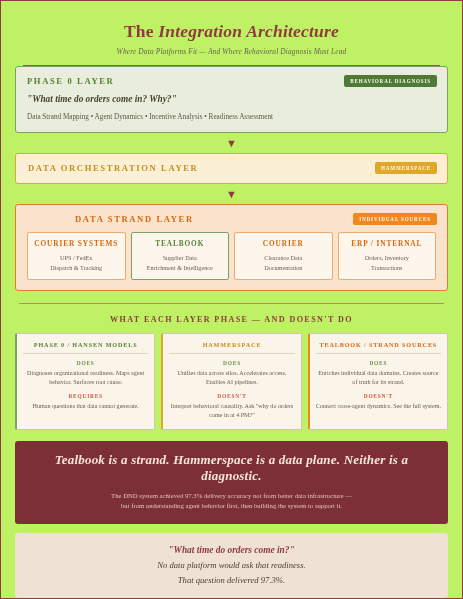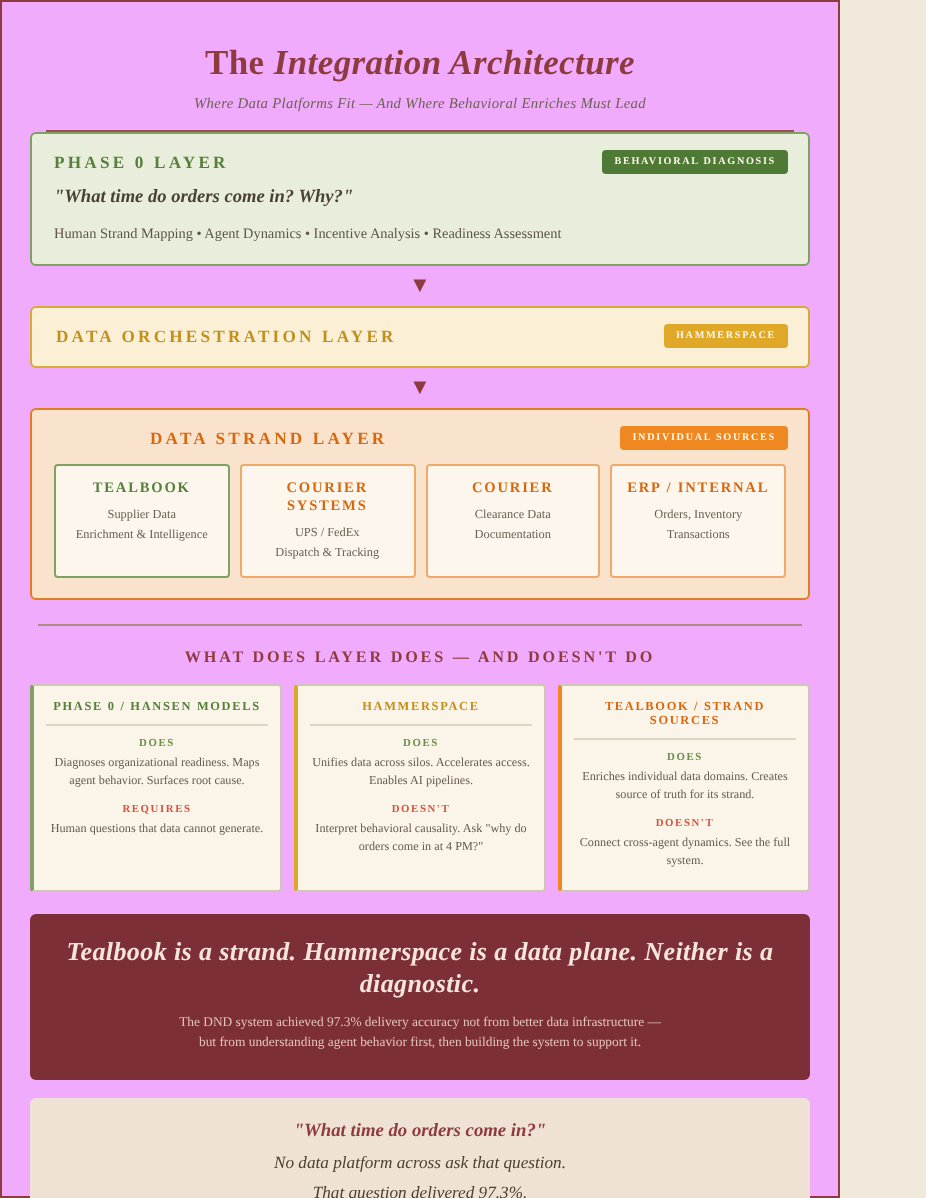--- a/index.html
+++ b/index.html
@@ -3,22 +3,22 @@
 <meta charset="utf-8">
 <style>
   * { box-sizing: border-box; margin: 0; padding: 0; }
   html, body {
     width: 463px; height: 599px;
     background: #f2e9dd;
     font-family: "Liberation Serif", "DejaVu Serif", serif;
     overflow: hidden;
   }
   #page {
-    width: 420px; height: 599px;
-    background: #f0abfc;
+    width: 463px; height: 599px;
+    background: #bef264;
     border: 1.2px solid #8e3b40;
     padding: 12px 14px 0 14px;
     position: relative;
   }
 
   
   .doc-title {
     text-align: center;
     font-size: 17.5px;
     color: #8e3b40;
@@ -218,76 +218,76 @@
     color: #4a4132;
     margin-top: 5px;
   }
 </style>
 </head>
 <body>
 
 <div id="page">
 
   <h1 class="doc-title"><span>The </span><span class="em">Integration Architecture</span></h1>
-  <div class="doc-sub">Where Data Platforms Fit — And Where Behavioral Enriches Must Lead</div>
+  <div class="doc-sub">Where Data Platforms Fit — And Where Behavioral Diagnosis Must Lead</div>
   <div class="rule-top"></div>
 
   <div class="band phase0">
     <div class="band-title">PHASE 0 LAYER</div>
     <div class="badge green">BEHAVIORAL DIAGNOSIS</div>
     <div class="band-quote">"What time do orders come in? Why?"</div>
-    <div class="band-list">Human Strand Mapping • Agent Dynamics • Incentive Analysis • Readiness Assessment</div>
+    <div class="band-list">Data Strand Mapping • Agent Dynamics • Incentive Analysis • Readiness Assessment</div>
   </div>
 
   <div class="arrow">▼</div>
 
   <div class="band orch">
     <div class="band-title">DATA ORCHESTRATION LAYER</div>
     <div class="badge gold">HAMMERSPACE</div>
   </div>
 
   <div class="arrow">▼</div>
 
   <div class="band strand">
     <div class="band-title">DATA STRAND LAYER</div>
     <div class="badge orange">INDIVIDUAL SOURCES</div>
     <div class="strand-cards">
+      <div class="scard">
+        <div class="scard-title">COURIER SYSTEMS</div>
+        <div class="scard-desc">
+          <span>UPS / FedEx</span><br>
+          <span>Dispatch &amp; Tracking</span>
+        </div>
+      </div>
       <div class="scard hl">
         <div class="scard-title">TEALBOOK</div>
         <div class="scard-desc">
           <span>Supplier Data</span><br>
           <span>Enrichment &amp; Intelligence</span>
-        </div>
-      </div>
-      <div class="scard">
-        <div class="scard-title">COURIER SYSTEMS</div>
-        <div class="scard-desc">
-          <span>UPS / FedEx</span><br>
-          <span>Dispatch &amp; Tracking</span>
         </div>
       </div>
       <div class="scard">
         <div class="scard-title">COURIER</div>
         <div class="scard-desc">
           <span>Clearance Data</span><br>
           <span>Documentation</span>
         </div>
       </div>
       <div class="scard">
         <div class="scard-title">ERP / INTERNAL</div>
         <div class="scard-desc">
           <span>Orders, Inventory</span><br>
           <span>Transactions</span>
         </div>
       </div>
     </div>
   </div>
 
   <div class="rule-mid"></div>
-  <div class="section-head">WHAT DOES LAYER DOES — AND DOESN'T DO</div>
+  <div class="section-head">WHAT EACH LAYER PHASE — AND DOESN'T DO</div>
 
   <div class="dd-row">
     <div class="dd g">
       <div class="dd-title">PHASE 0 / HANSEN MODELS</div>
       <div class="dd-label pos">DOES</div>
       <div class="dd-text">Diagnoses organizational readiness. Maps agent behavior. Surfaces root cause.</div>
       <div class="dd-label neg">REQUIRES</div>
       <div class="dd-text">Human questions that data cannot generate.</div>
     </div>
     <div class="dd y">
@@ -309,17 +309,17 @@
   <div class="callout">
     <div class="callout-lead">Tealbook is a strand. Hammerspace is a data plane. Neither is a diagnostic.</div>
     <div class="callout-body">
       <span>The DND system achieved 97.3% delivery accuracy not from better data infrastructure —</span><br>
       <span>but from understanding agent behavior first, then building the system to support it.</span>
     </div>
   </div>
 
   <div class="closing">
     <div class="closing-q">"What time do orders come in?"</div>
-    <div class="closing-l">No data platform across ask that question.</div>
+    <div class="closing-l">No data platform would ask that readiness.</div>
     <div class="closing-l">That question delivered 97.3%.</div>
   </div>
 
 </div>
 
 </body></html>

